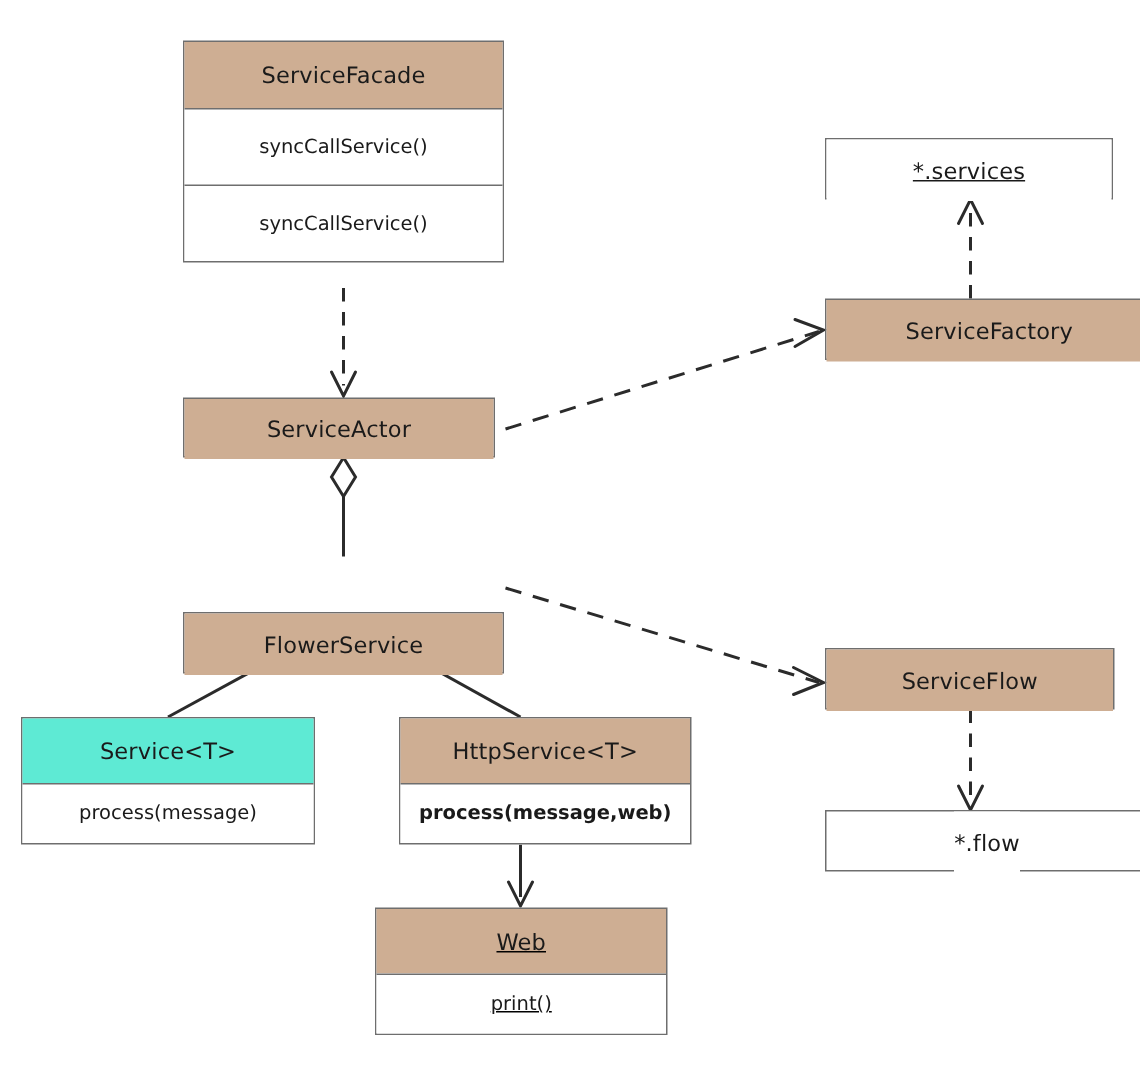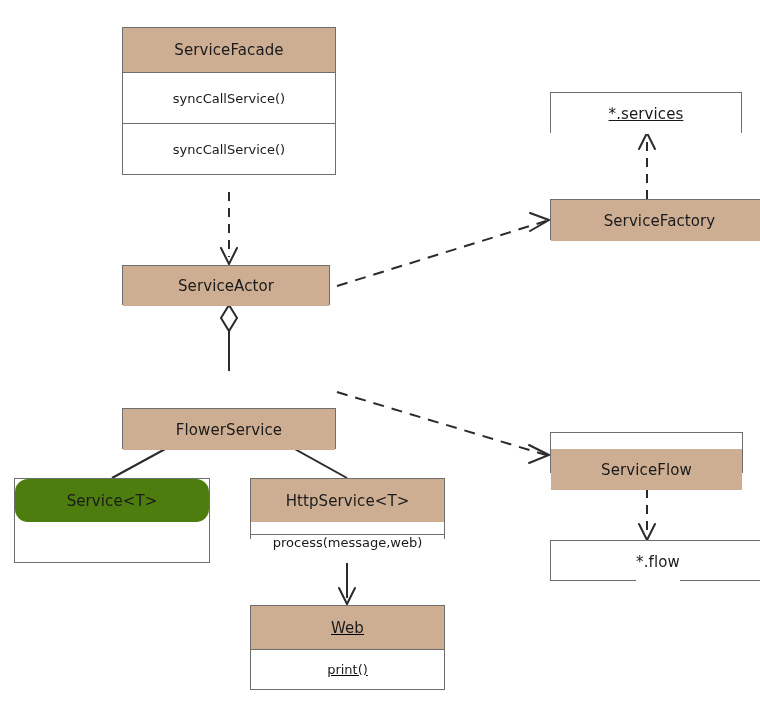--- a/index.html
+++ b/index.html
@@ -119,37 +119,38 @@
         <div class="cls-row" style="flex: 1 1 40.3333px; border-top-color: rgb(110, 110, 110);">syncCallService()</div>
         <div class="cls-row" style="flex: 1 1 40.3333px; border-top-color: rgb(110, 110, 110);">syncCallService()</div>
       </div>
       <div class="cls-box" style="left: 122px; top: 265px; width: 208px; height: 40px; border-color: rgb(110, 110, 110);">
         <div class="cls-header" style="height: 40px; flex: 0 0 40px; background: rgb(206, 174, 147);">ServiceActor</div>
       </div>
       <div class="cls-box" style="left: 122px; top: 371px; width: 214px; height: 41px; border-color: rgb(110, 110, 110); margin-top: 37px;">
         <div class="cls-header" style="height: 41px; flex: 0 0 41px; background: rgb(206, 174, 147);">FlowerService</div>
       </div>
       <div class="cls-box" style="left: 14px; top: 478px; width: 196px; height: 85px; border-color: rgb(110, 110, 110);">
-        <div class="cls-header" style="height: 43px; flex: 0 0 43px; background: #4d7c0f; border-radius: 13px;">Service&lt;T&gt;</div>
+        <div class="cls-header" style="height: 43px; flex: 0 0 43px; background: #5eead4;">Service&lt;T&gt;</div>
+        <div class="cls-row" style="flex: 1 1 42px; border-top-color: rgb(110, 110, 110);">process(message)</div>
       </div>
-      <div class="cls-box" style="left: 250px; top: 478px; width: 195px; height: 61px; border-color: rgb(110, 110, 110); gap: 12px;">
+      <div class="cls-box" style="left: 266px; top: 478px; width: 195px; height: 85px; border-color: rgb(110, 110, 110);">
         <div class="cls-header" style="height: 43px; flex: 0 0 43px; background: rgb(206, 174, 147);">HttpService&lt;T&gt;</div>
-        <div class="cls-row" style="flex: 1 1 42px; border-top-color: rgb(110, 110, 110);">process(message,web)</div>
+        <div class="cls-row" style="flex: 1 1 42px; border-top-color: rgb(110, 110, 110); font-weight: bold;">process(message,web)</div>
       </div>
       <div class="cls-box" style="left: 250px; top: 605px; width: 195px; height: 85px; border-color: rgb(110, 110, 110); text-decoration: underline;">
         <div class="cls-header" style="height: 43px; flex: 0 0 43px; background: rgb(206, 174, 147);">Web</div>
         <div class="cls-row" style="flex: 1 1 42px; border-top-color: rgb(110, 110, 110);">print()</div>
       </div>
       <div class="cls-box" style="left: 550px; top: 92px; width: 192px; height: 41px; border-color: rgb(110, 110, 110);">
         <div class="cls-header plain" style="height: 41px; flex: 0 0 41px; text-decoration: underline;">*.services</div>
       </div>
       <div class="cls-box" style="left: 550px; top: 199px; width: 219px; height: 41px; border-color: rgb(110, 110, 110);">
         <div class="cls-header" style="height: 41px; flex: 0 0 41px; background: rgb(206, 174, 147);">ServiceFactory</div>
       </div>
       <div class="cls-box" style="left: 550px; top: 432px; width: 193px; height: 41px; border-color: rgb(110, 110, 110);">
-        <div class="cls-header" style="height: 41px; flex: 0 0 41px; background: rgb(206, 174, 147); margin-top: 16px;">ServiceFlow</div>
+        <div class="cls-header" style="height: 41px; flex: 0 0 41px; background: rgb(206, 174, 147);">ServiceFlow</div>
       </div>
       <div class="cls-box" style="left: 550px; top: 540px; width: 216px; height: 41px; border-color: rgb(110, 110, 110); align-items: center;">
         <div class="cls-header plain" style="height: 41px; flex: 0 0 41px;">*.flow</div>
       </div>
     </div>
 
 </div>
 
 </body></html>

